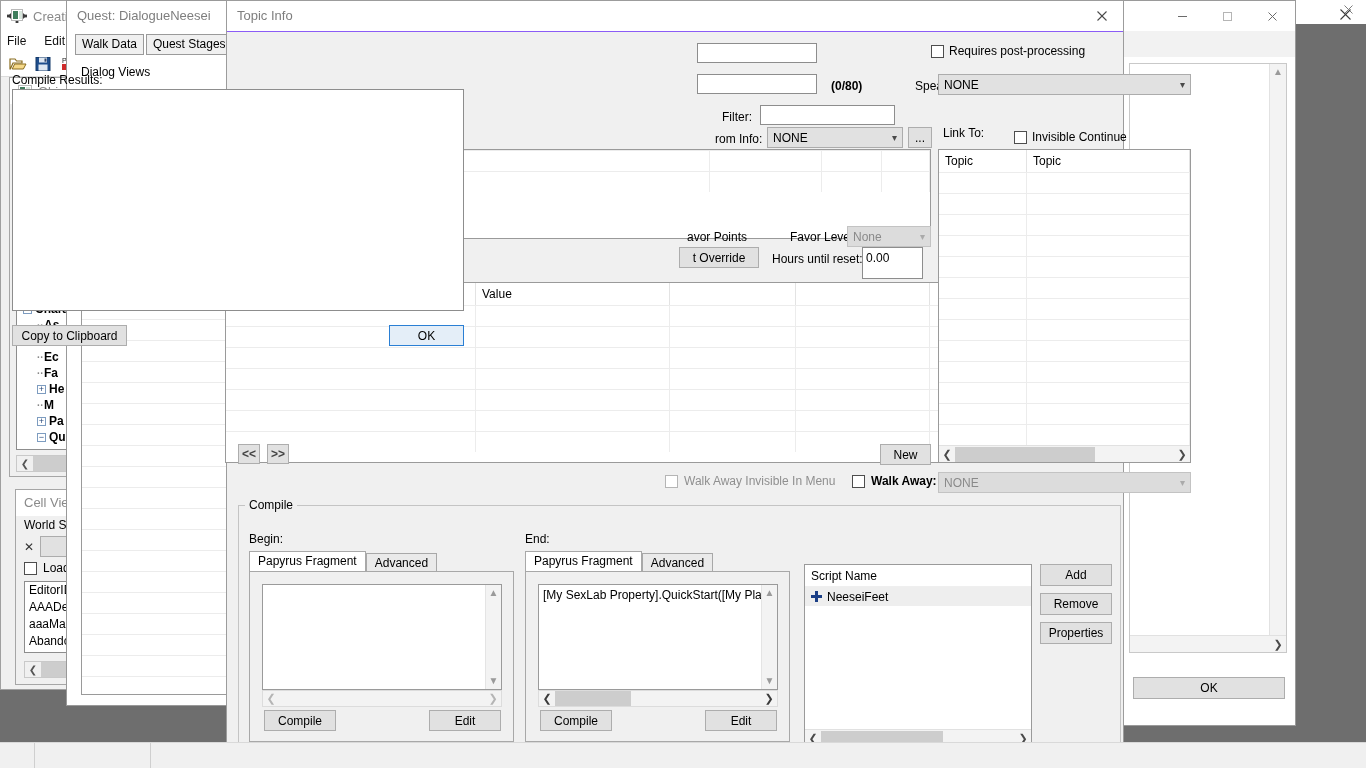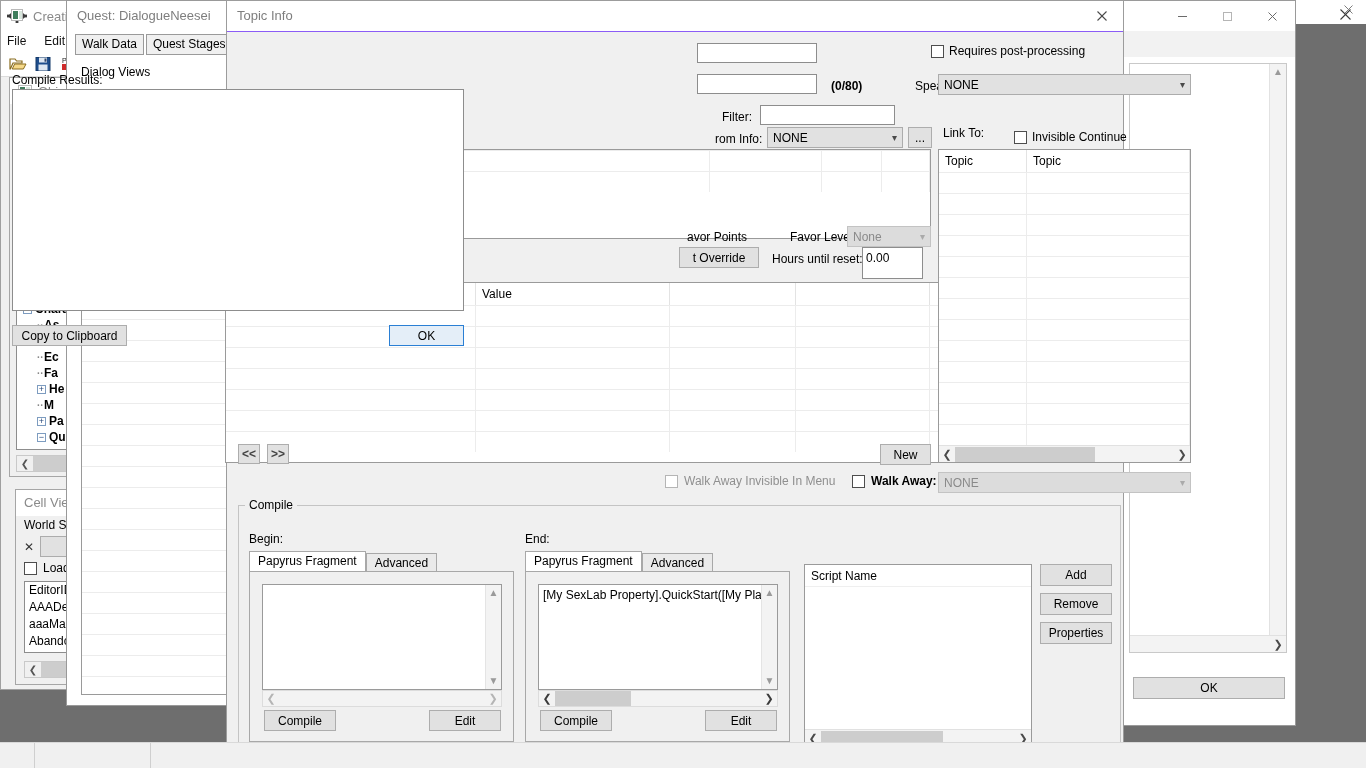--- a/index.html
+++ b/index.html
@@ -609,20 +609,24 @@
             <span class="ar" style="margin-left:auto; color:#3a3a3a;">❯</span>
           </div>
           <div class="btn" style="position:absolute; left:14px; top:138px; width:72px; height:21px;">Compile</div>
           <div class="btn" style="position:absolute; left:179px; top:138px; width:72px; height:21px;">Edit</div>
         </div>
 
         <div class="grid" style="position:absolute; left:565px; top:52px; width:228px; height:183px;">
           <div class="ghdr" style="border-bottom:1px solid #efefef;">
             <div style="width:226px; border-right:none;">Script Name</div>
           </div>
+          <div style="height:19px; background:#eeeeee; display:flex; align-items:center; padding-left:6px; font-size:12px;">
+            <span class="plusicon"></span>
+            <span>NeeseiFeet</span>
+          </div>
           <div class="hsb" style="position:absolute; left:0; right:0; bottom:0;">
             <span class="ar">❮</span>
             <span class="th" style="width:122px;"></span>
             <span class="ar" style="margin-left:auto;">❯</span>
           </div>
         </div>
         <div class="btn" style="position:absolute; left:801px; top:52px; width:72px; height:22px;">Add</div>
         <div class="btn" style="position:absolute; left:801px; top:81px; width:72px; height:22px;">Remove</div>
         <div class="btn" style="position:absolute; left:801px; top:110px; width:72px; height:22px;">Properties</div>
       </fieldset>

